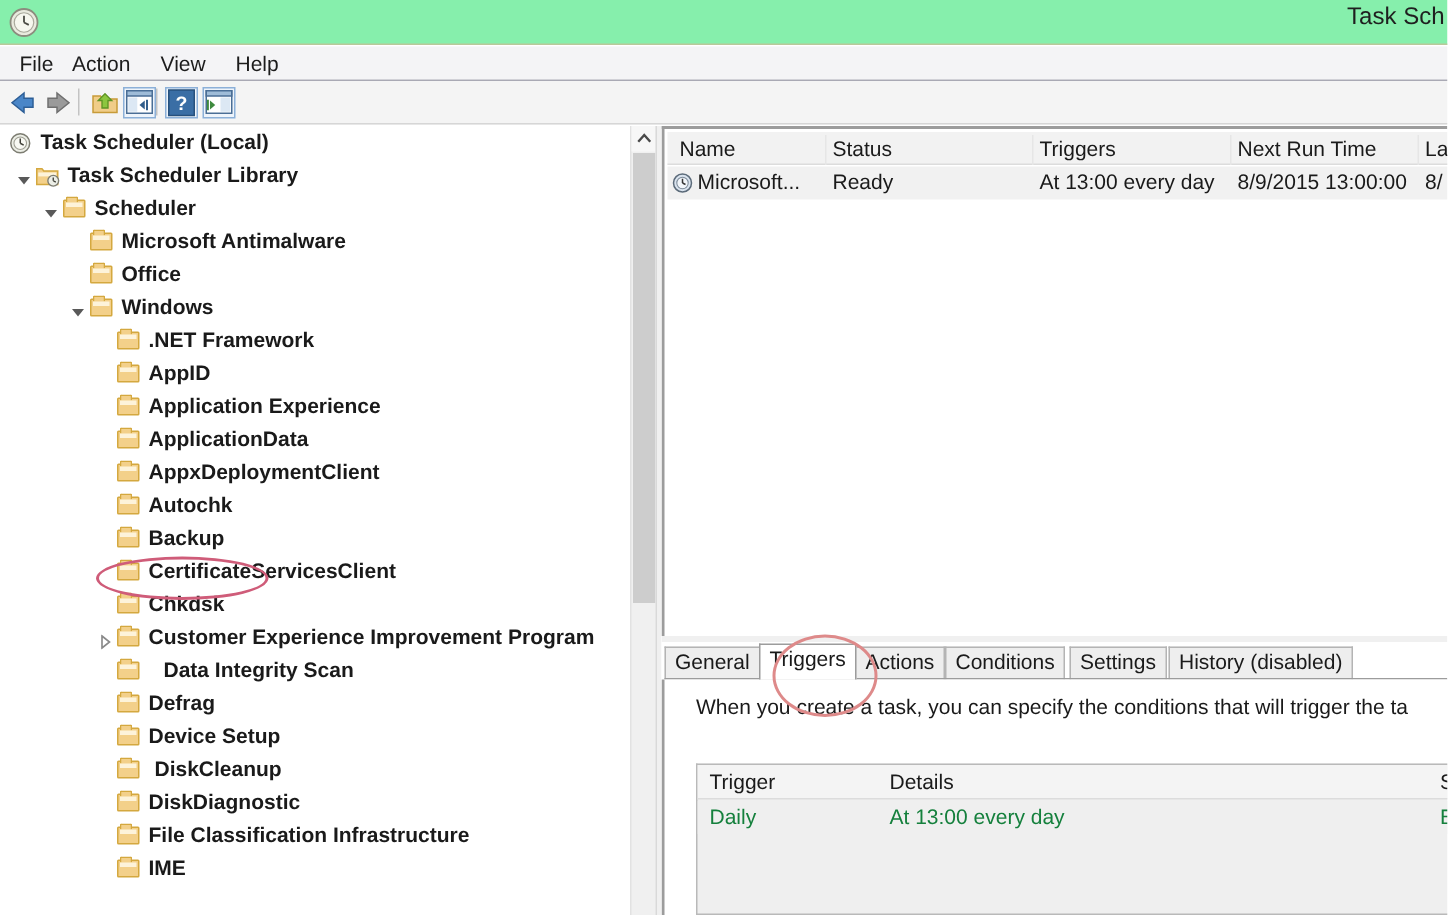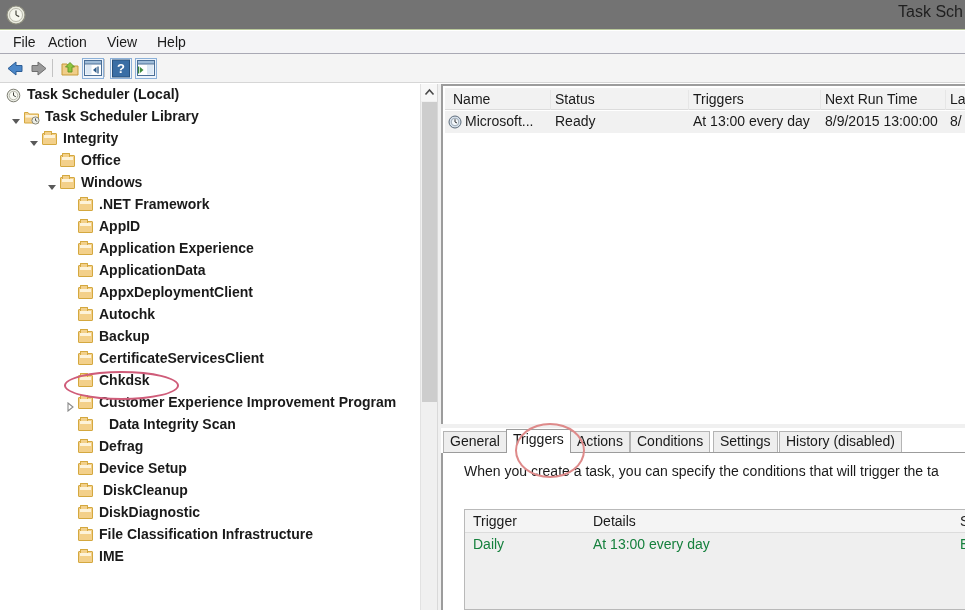--- a/index.html
+++ b/index.html
@@ -14,21 +14,21 @@
   #app {
     position: relative;
     width: 965px; height: 610px;
     overflow: hidden;
   }
 
   
   .titlebar {
     position: absolute; left: 0; top: 0;
     width: 965px; height: 30px;
-    background: #737373;
+    background: #86efac;
     border-bottom: 1px solid #b9c89a;
   }
   .titlebar-icon {
     position: absolute; left: 5px; top: 4px;
     width: 22px; height: 22px;
   }
   .titlebar-text {
     position: absolute; right: 0; top: 3px;
     font-size: 16px; color: #1f1f1f;
     white-space: nowrap;
@@ -403,21 +403,25 @@
               <line x1="11.5" y1="10.5" x2="11.5" y2="8.4" stroke="#3f3f38" stroke-width="0.9"></line>
               <line x1="11.5" y1="10.5" x2="13.2" y2="11.4" stroke="#3f3f38" stroke-width="0.9"></line>
             </svg></span>
           <span class="tree-label" style="left: 45px;">Task Scheduler Library</span>
         </div>
         <div class="tree-row">
           <span class="tree-expander" style="left: 29px;"><svg width="10" height="10" viewBox="0 0 10 10">
               <path d="M1 3 L9 3 L5 8 Z" fill="#595959"></path>
             </svg></span>
           <span class="folder" style="left: 42px;"></span>
-          <span class="tree-label" style="left: 63px;">Integrity</span>
+          <span class="tree-label" style="left: 63px;">Scheduler</span>
+        </div>
+        <div class="tree-row">
+          <span class="folder" style="left: 60px;"></span>
+          <span class="tree-label" style="left: 81px;">Microsoft Antimalware</span>
         </div>
         <div class="tree-row">
           <span class="folder" style="left: 60px;"></span>
           <span class="tree-label" style="left: 81px;">Office</span>
         </div>
         <div class="tree-row">
           <span class="tree-expander" style="left: 47px;"><svg width="10" height="10" viewBox="0 0 10 10">
               <path d="M1 3 L9 3 L5 8 Z" fill="#595959"></path>
             </svg></span>
           <span class="folder" style="left: 60px;"></span>

